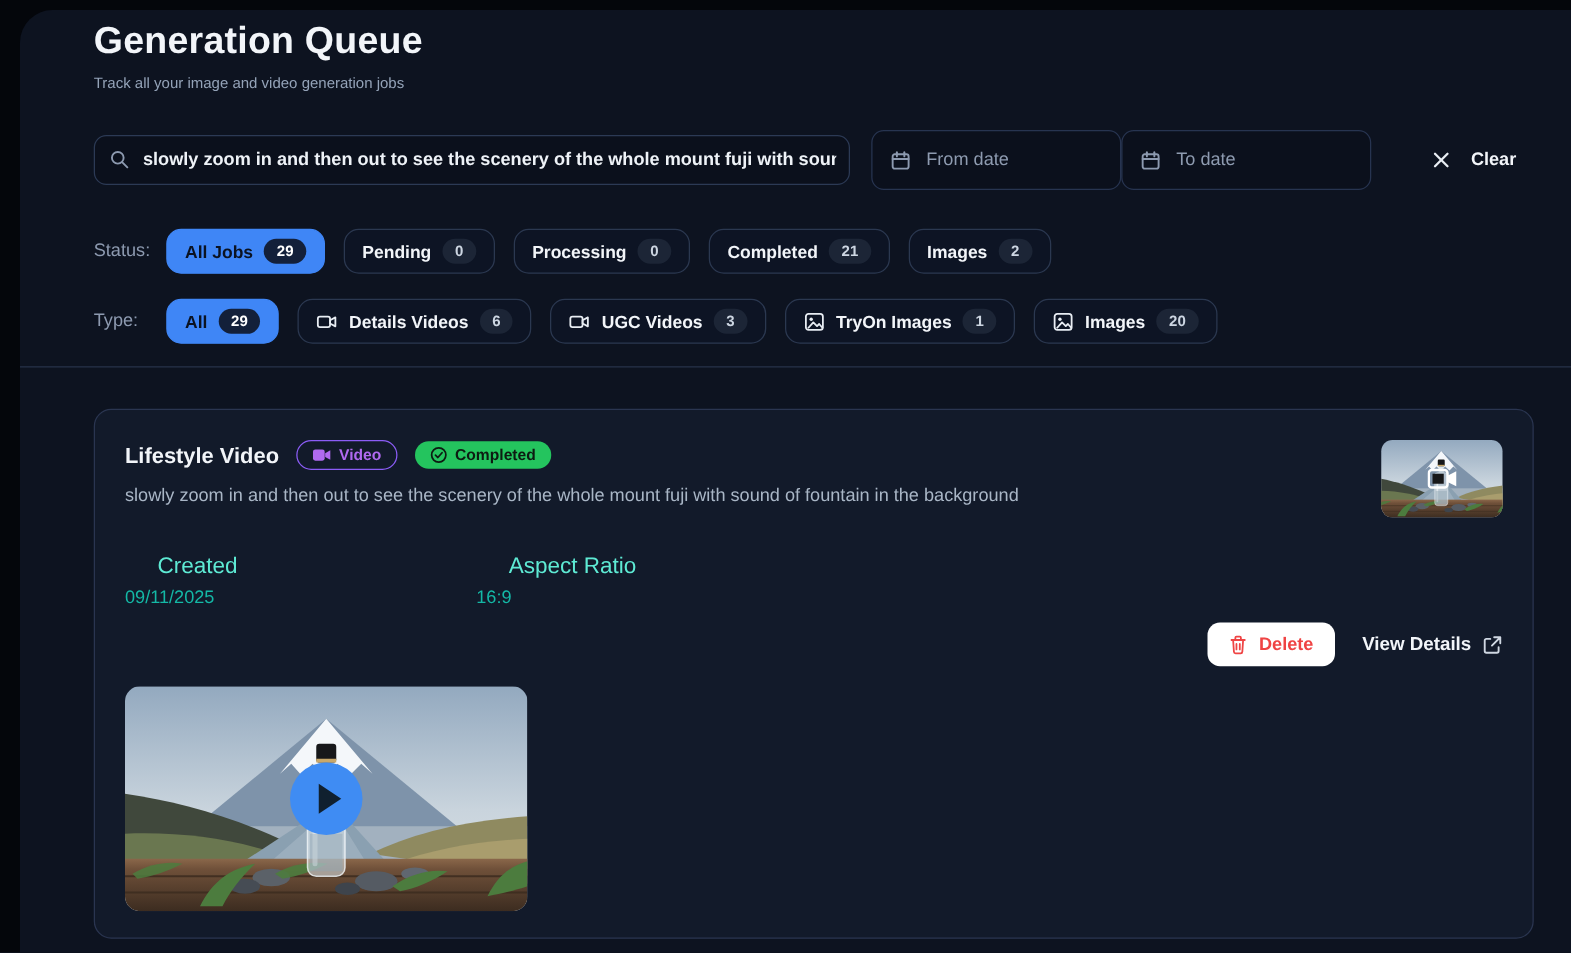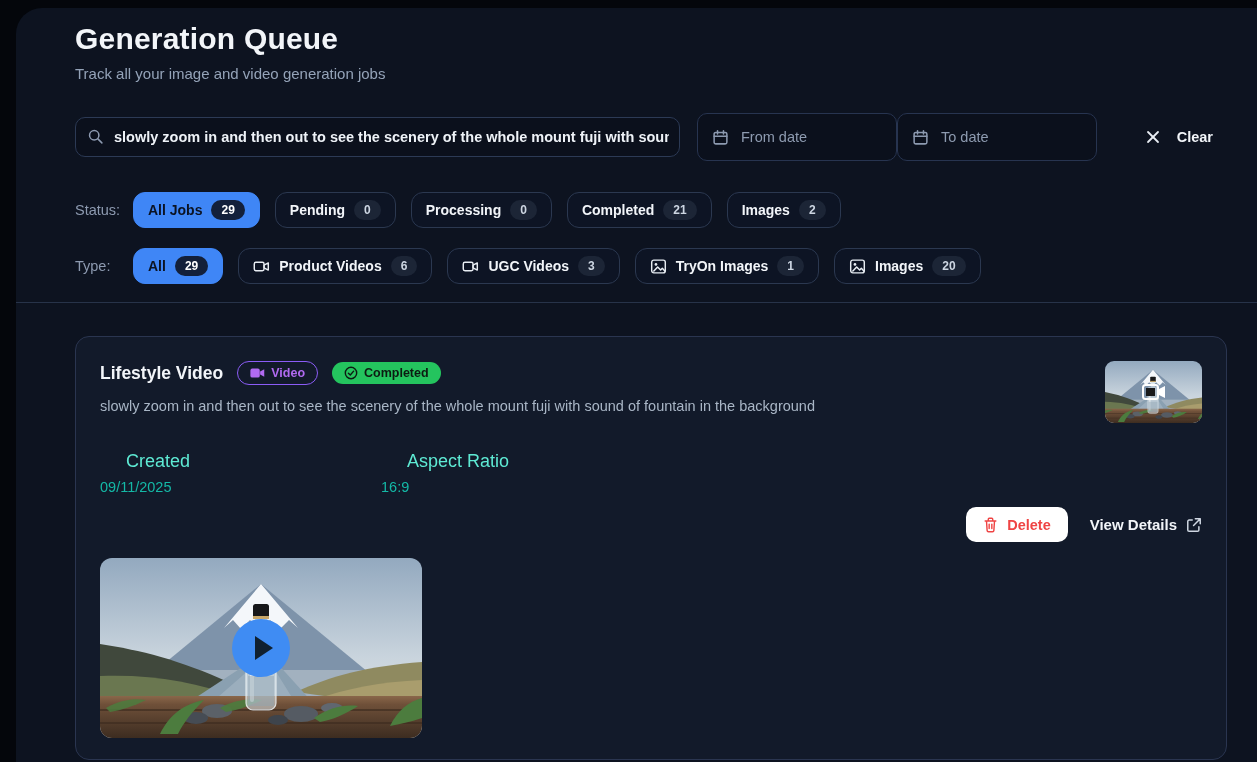--- a/index.html
+++ b/index.html
@@ -9,25 +9,25 @@
     font-family: "Liberation Sans", "DejaVu Sans", sans-serif;
     color: #f2f5f9;
   }
   .app {
     position: absolute;
     left: 16px; top: 8px; right: 0; bottom: 0;
     background: #0d1320;
     border-top-left-radius: 26px;
     overflow: hidden;
   }
-  .content { padding: 12px 30px 0 59px; }
+  .content { padding: 6px 30px 0 59px; }
 
   
   .page-title { font-size: 30px; font-weight: bold; letter-spacing: 0.2px; margin-top: 2px; }
-  .page-subtitle { font-size: 15px; color: #94a3b8; margin-top: 9px; }
+  .page-subtitle { font-size: 12px; color: #94a3b8; margin-top: 9px; }
 
   
   .filter-row { display: flex; align-items: center; margin-top: 35px; height: 40px; }
   .search-wrap {
     position: relative; width: 605px; height: 40px;
   }
   .search-wrap input {
     width: 100%; height: 100%;
     background: #0b101c;
     border: 1px solid #2c3a55;
@@ -304,21 +304,21 @@
       <div class="chips">
         <button class="chip selected">
           <span>All</span>
           <span class="count">29</span>
         </button>
         <button class="chip">
           <svg class="chip-icon" viewBox="0 0 20 20">
             <rect x="1.5" y="5" width="11.5" height="10" rx="2" fill="none" stroke="#e8edf3" stroke-width="1.7"></rect>
             <polygon points="13,8.5 18,5.8 18,14.2 13,11.5" fill="none" stroke="#e8edf3" stroke-width="1.7" stroke-linejoin="round"></polygon>
           </svg>
-          <span>Product Videos</span>
+          <span>Details Videos</span>
           <span class="count">6</span>
         </button>
         <button class="chip">
           <svg class="chip-icon" viewBox="0 0 20 20">
             <rect x="1.5" y="5" width="11.5" height="10" rx="2" fill="none" stroke="#e8edf3" stroke-width="1.7"></rect>
             <polygon points="13,8.5 18,5.8 18,14.2 13,11.5" fill="none" stroke="#e8edf3" stroke-width="1.7" stroke-linejoin="round"></polygon>
           </svg>
           <span>UGC Videos</span>
           <span class="count">3</span>
         </button>

